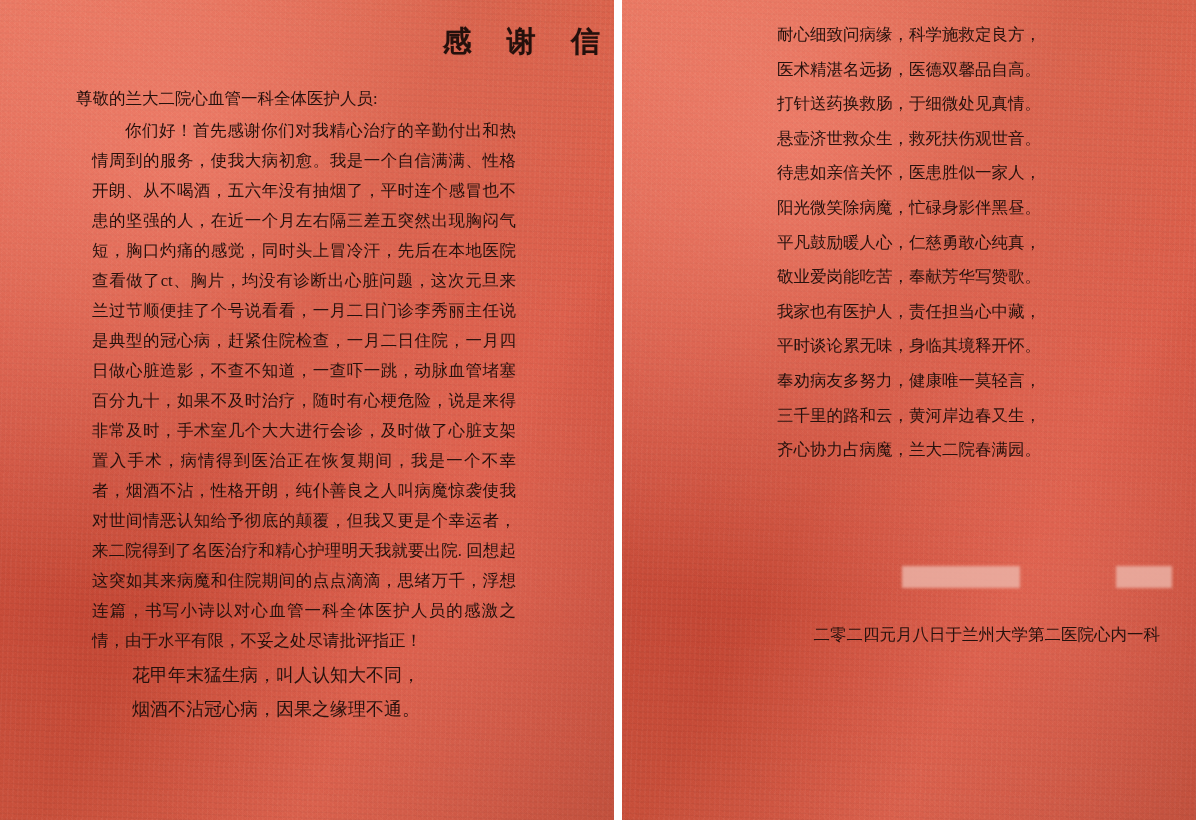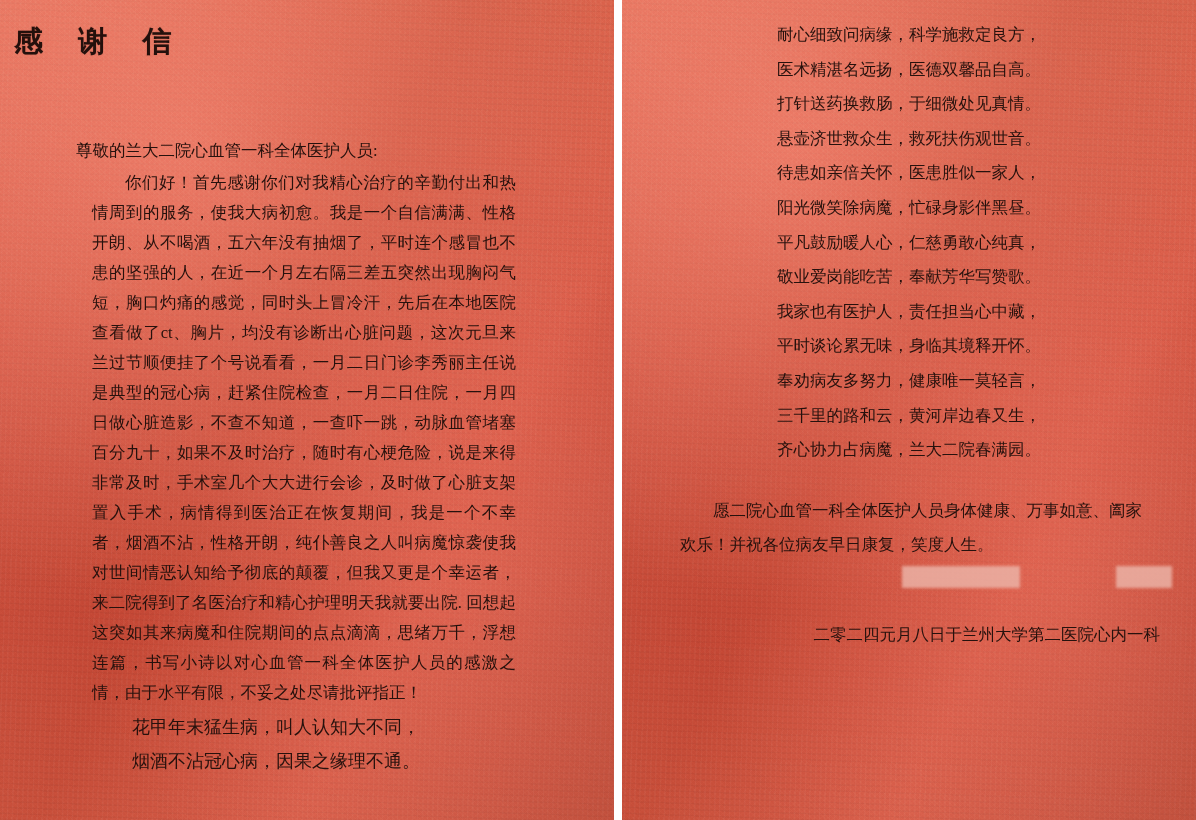--- a/index.html
+++ b/index.html
@@ -52,33 +52,33 @@
       repeating-linear-gradient(45deg, rgba(255,255,255,0.025) 0 1px, rgba(0,0,0,0.02) 1px 3px),
       repeating-linear-gradient(-38deg, rgba(255,255,255,0.02) 0 1px, rgba(0,0,0,0.018) 1px 4px);
     mix-blend-mode: overlay;
     opacity: .8;
   }
   .content {
     position: relative;
     z-index: 2;
   }
   .title {
-    text-align: left;
+    text-align: right;
     font-size: 29px;
     font-weight: bold;
     letter-spacing: 14px;
     padding-top: 22px;
     padding-left: 14px;
     color: #24100c;
     text-shadow: 0 0 1px rgba(0,0,0,0.35);
   }
   .salutation {
     font-size: 16.5px;
     line-height: 1.55;
-    margin: 76px 0 0 0;
+    margin: 24px 0 0 0;
     padding-left: 76px;
     color: #26110d;
   }
   .body-para {
     font-size: 16.5px;
     line-height: 30px;
     padding: 0 98px 0 92px;
     text-indent: 2em;
     text-align: justify;
     text-justify: inter-ideograph;
@@ -175,21 +175,20 @@
         <div class="line">待患如亲倍关怀，医患胜似一家人，</div>
         <div class="line">阳光微笑除病魔，忙碌身影伴黑昼。</div>
         <div class="line">平凡鼓励暖人心，仁慈勇敢心纯真，</div>
         <div class="line">敬业爱岗能吃苦，奉献芳华写赞歌。</div>
         <div class="line">我家也有医护人，责任担当心中藏，</div>
         <div class="line">平时谈论累无味，身临其境释开怀。</div>
         <div class="line">奉劝病友多努力，健康唯一莫轻言，</div>
         <div class="line">三千里的路和云，黄河岸边春又生，</div>
         <div class="line">齐心协力占病魔，兰大二院春满园。</div>
       </div>
-      <div class="closing">愿二院心血管一科全体医护人员身体健康、万事如意、阖家欢乐！并祝各位病友早日康复，笑度人生。</div>
     </div>
     <div class="signature-block">
       <span class="redaction"></span><span class="redaction small"></span>
       <div class="date-line">二零二四元月八日于兰州大学第二医院心内一科</div>
     </div>
   </div>
 
 </div>
 
 </body></html>

